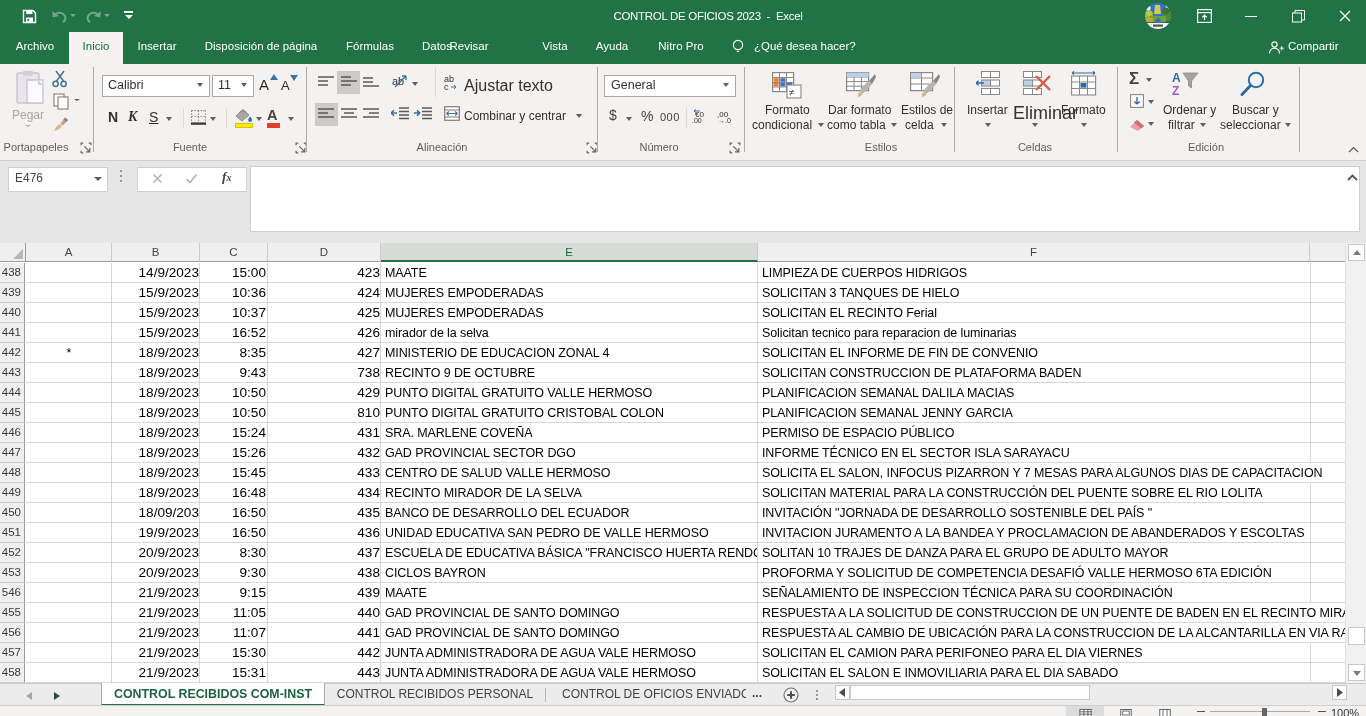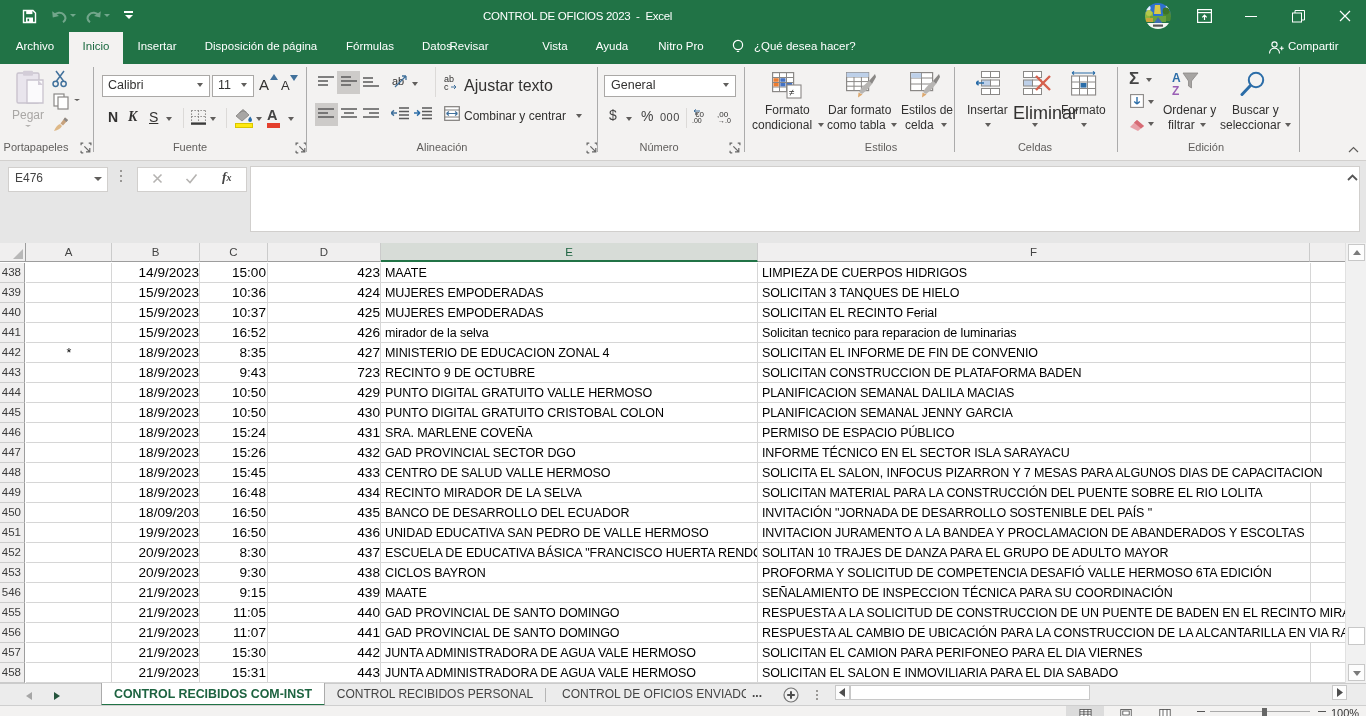--- a/index.html
+++ b/index.html
@@ -48,21 +48,21 @@
 
   <svg class="ab" style="left:85px;top:10px" width="17" height="13" viewBox="0 0 17 13">
     <path d="M14 5.5 C11.5 2.2 7 1.8 4.3 4.4 C1.6 7 2.2 10.4 5 12.2" fill="none" stroke="#72a68b" stroke-width="2.1"></path>
     <path d="M15.8 1.2 L15.2 7.6 L9 6 Z" fill="#72a68b"></path>
   </svg>
   <div class="ab" style="left:104px;top:14px;width:0;height:0;border-left:3px solid transparent;border-right:3px solid transparent;border-top:3.5px solid #71a78c"></div>
 
   <div class="ab" style="left:124px;top:11px;width:9px;height:1.6px;background:#fff"></div>
   <div class="ab" style="left:124.5px;top:15px;width:0;height:0;border-left:4px solid transparent;border-right:4px solid transparent;border-top:4.5px solid #fff"></div>
 
-  <div class="ab" style="left:483px;top:0;width:400px;height:32px;line-height:32px;text-align:left;font-size:11.5px;letter-spacing:-0.3px;color:#fff">CONTROL DE OFICIOS 2023&nbsp; -&nbsp; Excel</div>
+  <div class="ab" style="left:508px;top:0;width:400px;height:32px;line-height:32px;text-align:center;font-size:11.5px;letter-spacing:-0.3px;color:#fff">CONTROL DE OFICIOS 2023&nbsp; -&nbsp; Excel</div>
 
   <svg class="ab" style="left:1144px;top:2px" width="28" height="28" viewBox="0 0 28 28">
     <defs>
         <clipPath id="avc">
           <circle cx="14" cy="14" r="13"></circle>
         </clipPath>
       </defs>
     <g clip-path="url(#avc)">
       <rect x="0" y="0" width="28" height="15" fill="#2e71cf"></rect>
       <circle cx="4" cy="6" r="2.6" fill="#e8f2fb"></circle>
@@ -516,35 +516,35 @@
 <div class="cel cen" style="left:26px;top:343px;width:86px">*</div>
 <div class="cel num rt" style="left:112px;top:343px;width:87px">18/9/2023</div>
 <div class="cel num rt" style="left:200px;top:343px;width:66px">8:35</div>
 <div class="cel num rt" style="left:268px;top:343px;width:112px">427</div>
 <div class="cel lt" style="left:385px;top:343px;width:372px">MINISTERIO DE EDUCACION ZONAL 4</div>
 <div class="cel lt" style="left:762px;top:343px;width:548px">SOLICITAN EL INFORME DE FIN DE CONVENIO</div>
 <div class="vln" style="left:1310px;top:343px;height:20px"></div>
 <div class="rh" style="top:363px">443</div>
 <div class="cel num rt" style="left:112px;top:363px;width:87px">18/9/2023</div>
 <div class="cel num rt" style="left:200px;top:363px;width:66px">9:43</div>
-<div class="cel num rt" style="left:268px;top:363px;width:112px">723</div>
+<div class="cel num rt" style="left:268px;top:363px;width:112px">738</div>
 <div class="cel lt" style="left:385px;top:363px;width:372px">RECINTO 9 DE OCTUBRE</div>
 <div class="cel lt" style="left:762px;top:363px;width:548px">SOLICITAN CONSTRUCCION DE PLATAFORMA BADEN</div>
 <div class="vln" style="left:1310px;top:363px;height:20px"></div>
 <div class="rh" style="top:383px">444</div>
 <div class="cel num rt" style="left:112px;top:383px;width:87px">18/9/2023</div>
 <div class="cel num rt" style="left:200px;top:383px;width:66px">10:50</div>
 <div class="cel num rt" style="left:268px;top:383px;width:112px">429</div>
 <div class="cel lt" style="left:385px;top:383px;width:372px">PUNTO DIGITAL GRATUITO VALLE HERMOSO</div>
 <div class="cel lt" style="left:762px;top:383px;width:548px">PLANIFICACION SEMANAL DALILA MACIAS</div>
 <div class="vln" style="left:1310px;top:383px;height:20px"></div>
 <div class="rh" style="top:403px">445</div>
 <div class="cel num rt" style="left:112px;top:403px;width:87px">18/9/2023</div>
 <div class="cel num rt" style="left:200px;top:403px;width:66px">10:50</div>
-<div class="cel num rt" style="left:268px;top:403px;width:112px">430</div>
+<div class="cel num rt" style="left:268px;top:403px;width:112px">810</div>
 <div class="cel lt" style="left:385px;top:403px;width:372px">PUNTO DIGITAL GRATUITO CRISTOBAL COLON</div>
 <div class="cel lt" style="left:762px;top:403px;width:548px">PLANIFICACION SEMANAL JENNY GARCIA</div>
 <div class="vln" style="left:1310px;top:403px;height:20px"></div>
 <div class="rh" style="top:423px">446</div>
 <div class="cel num rt" style="left:112px;top:423px;width:87px">18/9/2023</div>
 <div class="cel num rt" style="left:200px;top:423px;width:66px">15:24</div>
 <div class="cel num rt" style="left:268px;top:423px;width:112px">431</div>
 <div class="cel lt" style="left:385px;top:423px;width:372px">SRA. MARLENE COVEÑA</div>
 <div class="cel lt" style="left:762px;top:423px;width:548px">PERMISO DE ESPACIO PÚBLICO</div>
 <div class="vln" style="left:1310px;top:423px;height:20px"></div>

